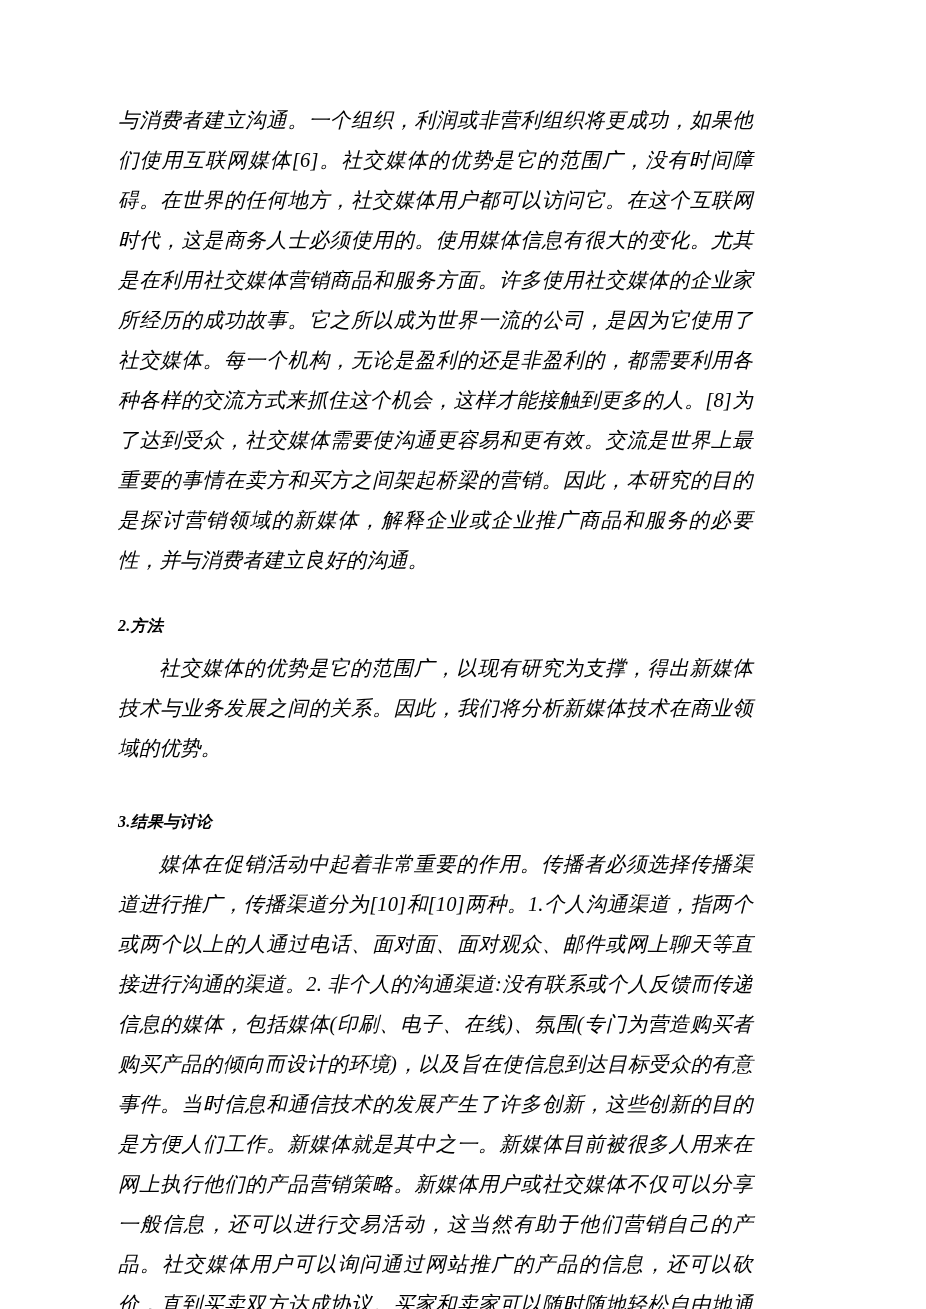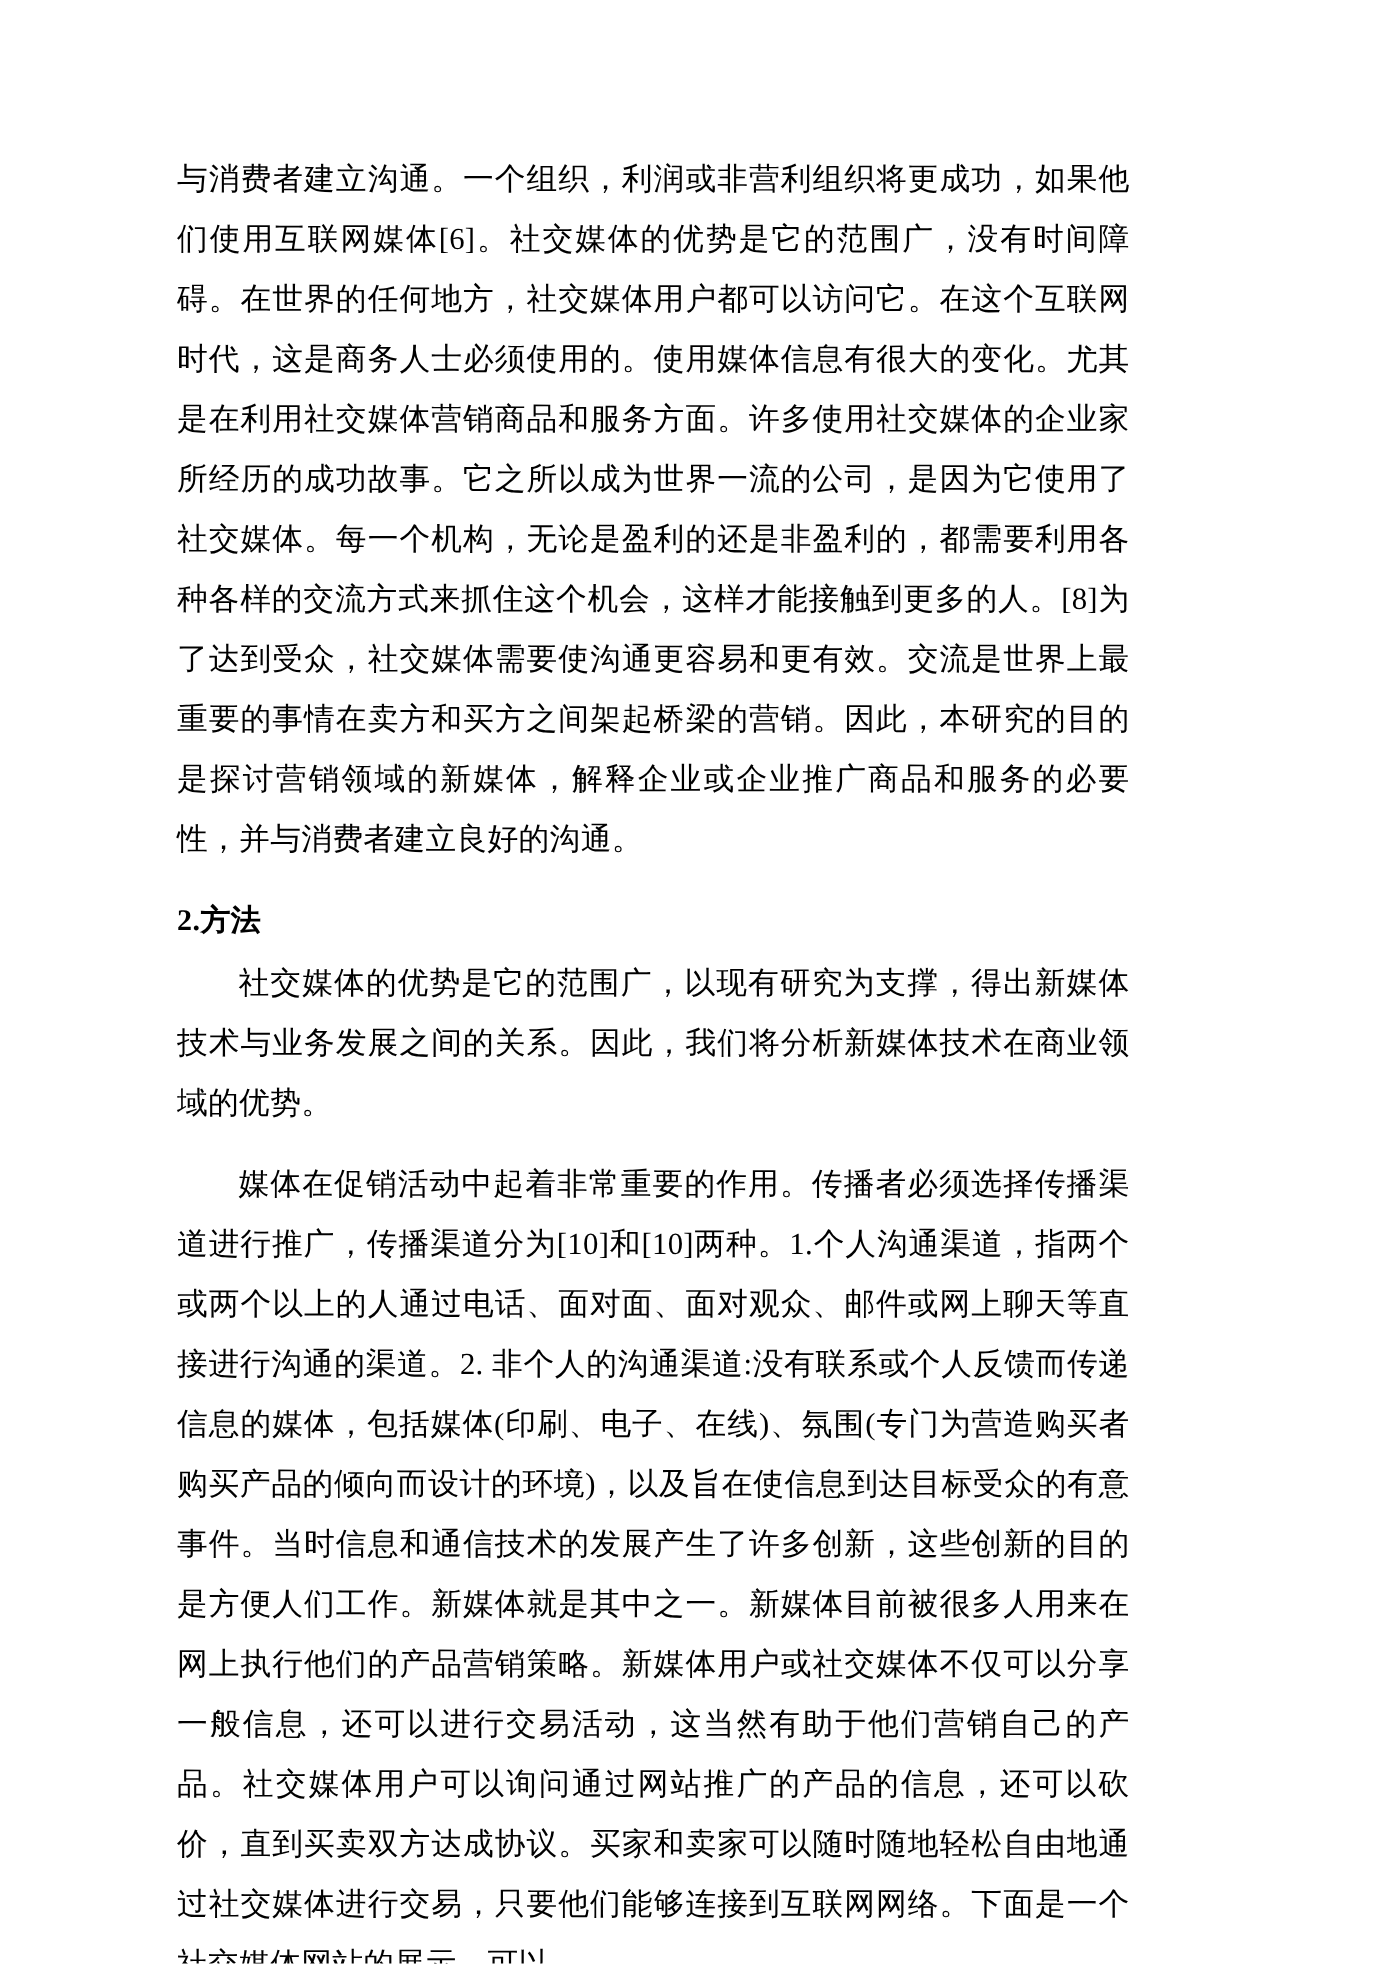--- a/index.html
+++ b/index.html
@@ -14,53 +14,55 @@
     color: #000000;
     position: relative;
     overflow: hidden;
   }
   .page {
     width: 871px;
     height: 1309px;
     box-sizing: border-box;
     padding: 100px 118px 60px 118px;
     position: relative;
+    font-style: italic;
   }
   .para {
     font-size: 20.5px;
     line-height: 40px;
     text-align: justify;
     text-justify: inter-ideograph;
     margin: 0 0 0 0;
     letter-spacing: 0.2px;
   }
   .para.indent {
     text-indent: 41px;
   }
   .heading {
-    font-size: 20px;
+    font-size: 16px;
     font-weight: bold;
     line-height: 40px;
-    margin: 8px 0 2px 0;
+    margin: 20px 0 2px 0;
     letter-spacing: 0.3px;
   }
   .block-gap-sm { height: 6px; }
   .block-gap-md { height: 14px; }
 </style>
 </head>
 <body>
 
 <div class="page">
 
   <p class="para">与消费者建立沟通。一个组织，利润或非营利组织将更成功，如果他们使用互联网媒体[6]。社交媒体的优势是它的范围广，没有时间障碍。在世界的任何地方，社交媒体用户都可以访问它。在这个互联网时代，这是商务人士必须使用的。使用媒体信息有很大的变化。尤其是在利用社交媒体营销商品和服务方面。许多使用社交媒体的企业家所经历的成功故事。它之所以成为世界一流的公司，是因为它使用了社交媒体。每一个机构，无论是盈利的还是非盈利的，都需要利用各种各样的交流方式来抓住这个机会，这样才能接触到更多的人。[8]为了达到受众，社交媒体需要使沟通更容易和更有效。交流是世界上最重要的事情在卖方和买方之间架起桥梁的营销。因此，本研究的目的是探讨营销领域的新媒体，解释企业或企业推广商品和服务的必要性，并与消费者建立良好的沟通。</p>
 
   <div class="block-gap-sm"></div>
 
   <h2 class="heading">2.方法</h2>
 
   <p class="para indent">社交媒体的优势是它的范围广，以现有研究为支撑，得出新媒体技术与业务发展之间的关系。因此，我们将分析新媒体技术在商业领域的优势。</p>
 
   <div class="block-gap-md"></div>
 
+  <h2 class="heading">3.结果与讨论</h2>
 
   <p class="para indent">媒体在促销活动中起着非常重要的作用。传播者必须选择传播渠道进行推广，传播渠道分为[10]和[10]两种。1.个人沟通渠道，指两个或两个以上的人通过电话、面对面、面对观众、邮件或网上聊天等直接进行沟通的渠道。2. 非个人的沟通渠道:没有联系或个人反馈而传递信息的媒体，包括媒体(印刷、电子、在线)、氛围(专门为营造购买者购买产品的倾向而设计的环境)，以及旨在使信息到达目标受众的有意事件。当时信息和通信技术的发展产生了许多创新，这些创新的目的是方便人们工作。新媒体就是其中之一。新媒体目前被很多人用来在网上执行他们的产品营销策略。新媒体用户或社交媒体不仅可以分享一般信息，还可以进行交易活动，这当然有助于他们营销自己的产品。社交媒体用户可以询问通过网站推广的产品的信息，还可以砍价，直到买卖双方达成协议。买家和卖家可以随时随地轻松自由地通过社交媒体进行交易，只要他们能够连接到互联网网络。下面是一个社交媒体网站的展示，可以</p>
 
 </div>
 
 </body></html>

